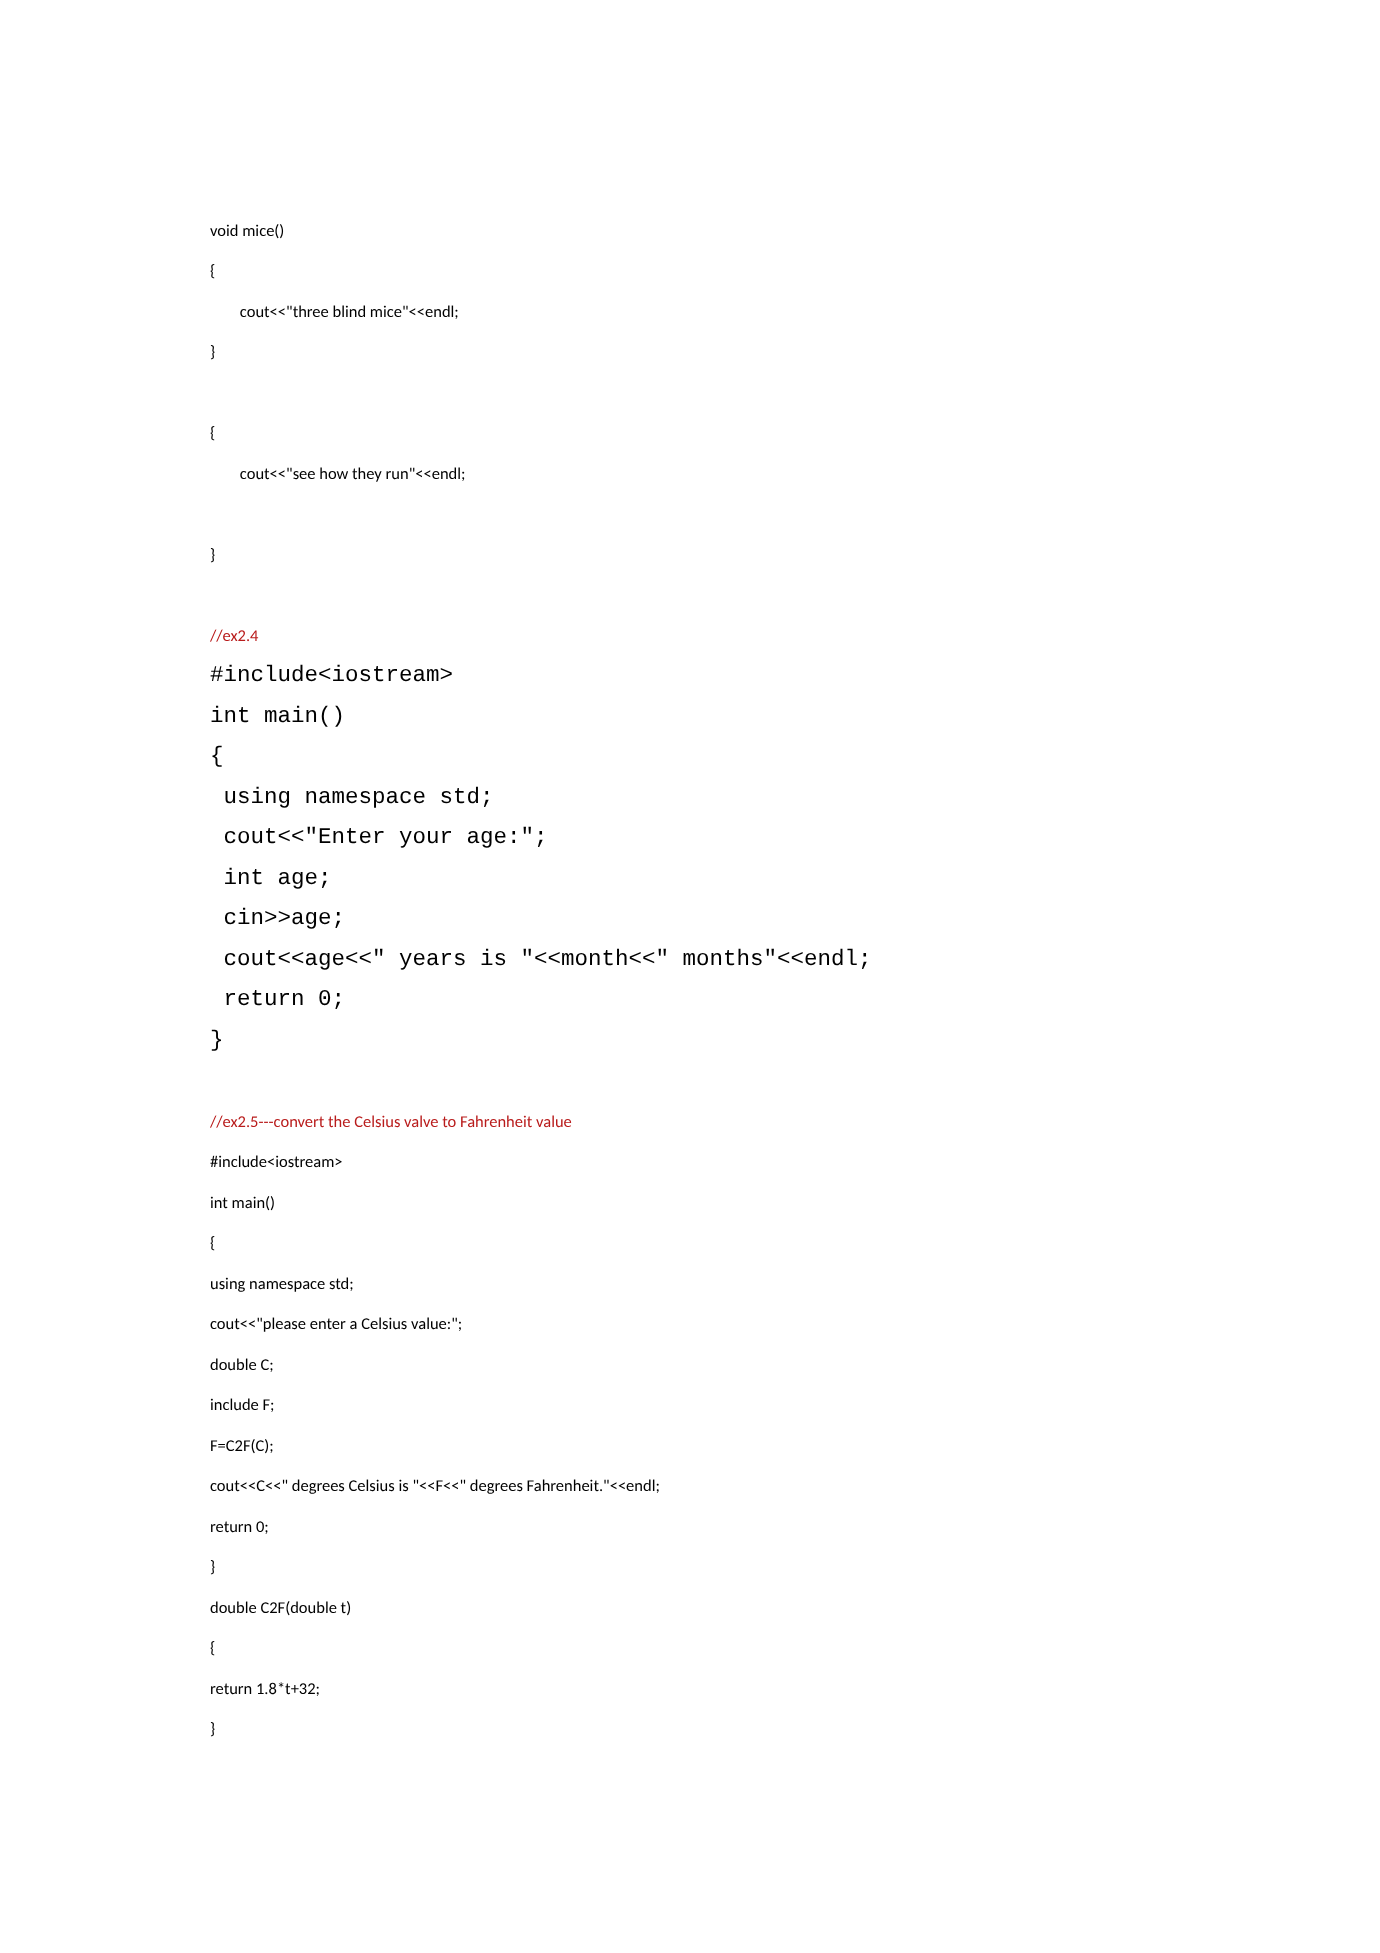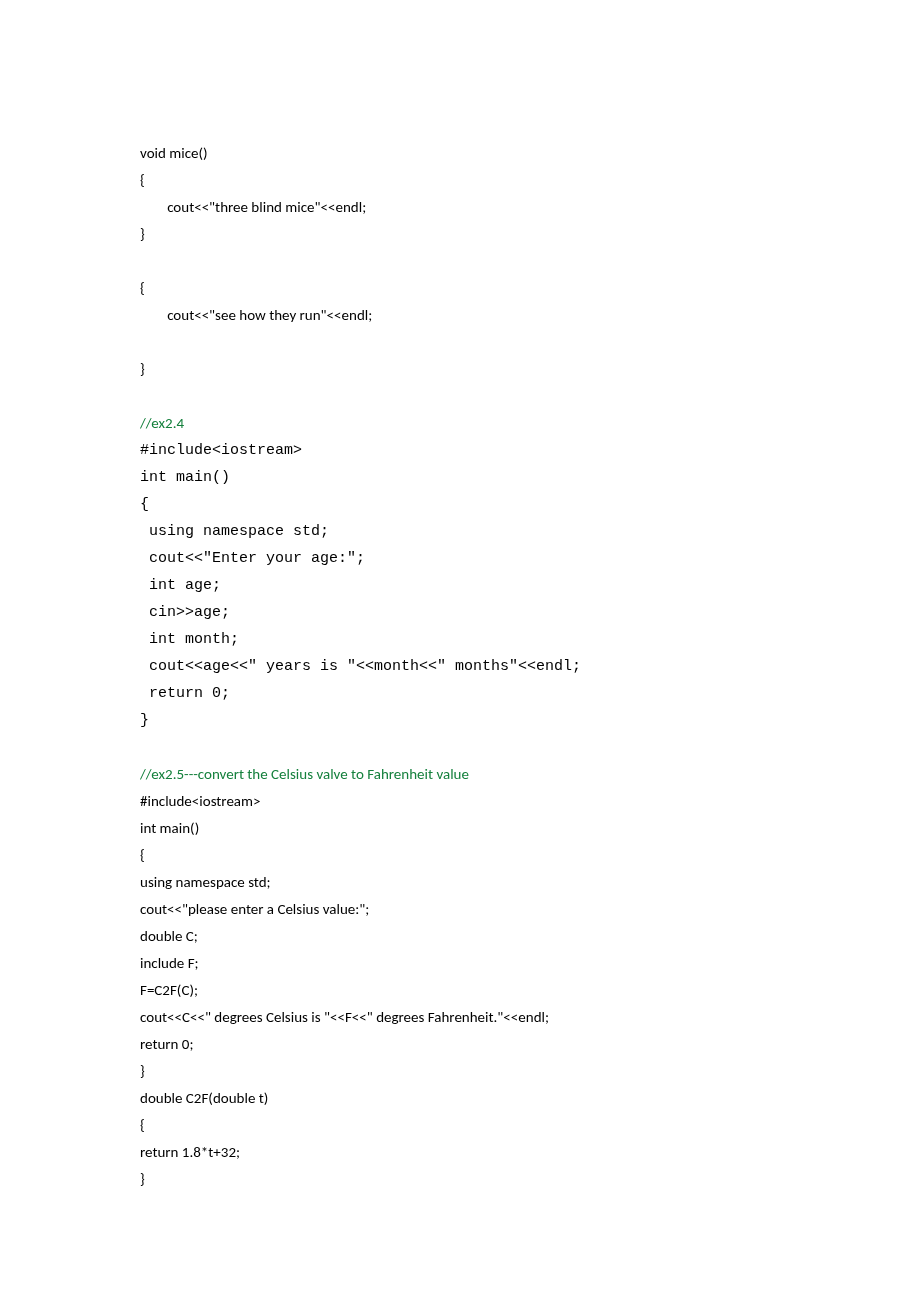--- a/index.html
+++ b/index.html
@@ -7,33 +7,33 @@
     padding: 0;
     background: #ffffff;
     width: 920px;
     font-family: Calibri, Arial, sans-serif;
   }
   .page {
     padding: 140px 140px 100px 140px;
     color: #000000;
   }
   .line {
-    font-size: 15px;
+    font-size: 11px;
     line-height: 27px;
     white-space: pre;
   }
   .sans {
     font-family: Calibri, Arial, sans-serif;
   }
   .mono {
     font-family: "NSimSun", "SimSun", "Courier New", monospace;
     font-size: 15px;
   }
   .red {
-    color: #15803d;
+    color: #b91c1c;
   }
   .blank {
     height: 27px;
   }
 </style>
 </head>
 <body>
 
 <div class="page">
 
@@ -49,21 +49,20 @@
   <div class="blank"></div>
 
   <div class="line sans red">//ex2.4</div>
   <div class="line mono">#include&lt;iostream&gt;</div>
   <div class="line mono">int main()</div>
   <div class="line mono">{</div>
   <div class="line mono"> using namespace std;</div>
   <div class="line mono"> cout&lt;&lt;"Enter your age:";</div>
   <div class="line mono"> int age;</div>
   <div class="line mono"> cin&gt;&gt;age;</div>
-  <div class="line mono"> int month;</div>
   <div class="line mono"> cout&lt;&lt;age&lt;&lt;" years is "&lt;&lt;month&lt;&lt;" months"&lt;&lt;endl;</div>
   <div class="line mono"> return 0;</div>
   <div class="line mono">}</div>
   <div class="blank"></div>
 
   <div class="line sans red">//ex2.5---convert the Celsius valve to Fahrenheit value</div>
   <div class="line sans">#include&lt;iostream&gt;</div>
   <div class="line sans">int main()</div>
   <div class="line sans">{</div>
   <div class="line sans">using namespace std;</div>

